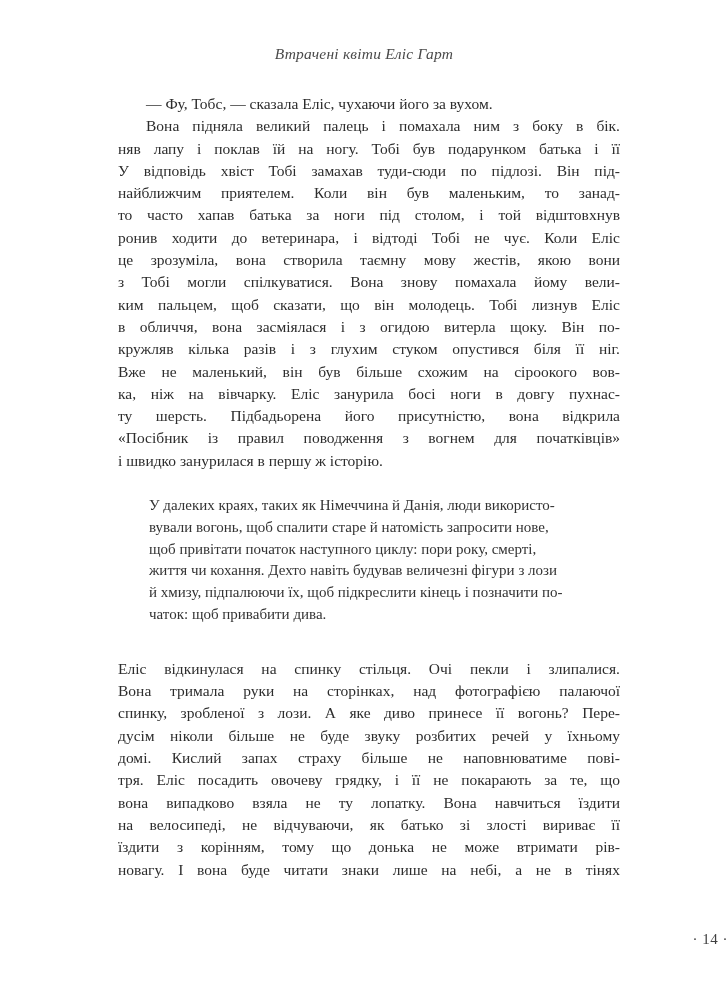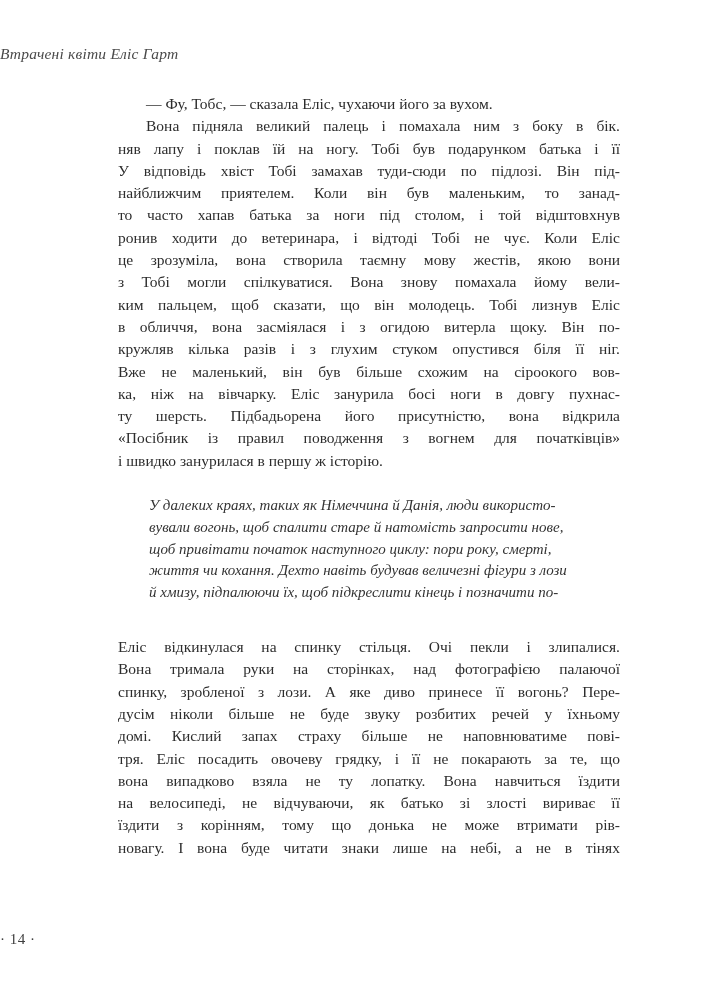--- a/index.html
+++ b/index.html
@@ -17,51 +17,50 @@
     overflow: hidden;
   }
   .page {
     position: relative;
     width: 728px; height: 1000px;
     background: var(--background);
   }
   .running-header {
     position: absolute;
     top: 45px; left: 0; width: 728px;
-    text-align: left;
+    text-align: center;
     font-style: italic;
     font-size: 15.5px;
     color: var(--muted);
     letter-spacing: 0.2px;
   }
   .text-column {
     position: absolute;
     left: 118px; top: 93px;
     width: 502px;
     font-size: 15.5px;
     line-height: 22.3px;
     color: var(--text);
   }
   .block { margin: 0; }
   .block.quote {
     margin-top: 23px;
     padding-left: 31px;
-    font-style: italic;
     font-size: 15px;
     line-height: 21.8px;
     color: #333333;
   }
   .block.after-quote { margin-top: 32px; }
   .line { text-align: left; }
   .line.just { text-align: justify; text-align-last: justify; }
   .line.indent { text-indent: 28px; }
   .folio {
     position: absolute;
     top: 931px; left: 0; width: 728px;
-    text-align: left;
+    text-align: right;
     font-size: 15px;
     color: var(--folio);
     letter-spacing: 0.5px;
   }
 </style>
 </head>
 <body>
 
 <div class="page">
   <div class="running-header">Втрачені квіти Еліс Гарт</div>
@@ -87,20 +86,21 @@
         <div class="line just">ту шерсть. Підбадьорена його присутністю, вона відкрила</div>
         <div class="line just">«Посібник із правил поводження з вогнем для початківців»</div>
         <div class="line">і швидко занурилася в першу ж історію.</div>
       </div>
       <div class="block quote">
         <div class="line">У далеких краях, таких як Німеччина й Данія, люди використо-</div>
         <div class="line">вували вогонь, щоб спалити старе й натомість запросити нове,</div>
         <div class="line">щоб привітати початок наступного циклу: пори року, смерті,</div>
         <div class="line">життя чи кохання. Дехто навіть будував величезні фігури з лози</div>
         <div class="line">й хмизу, підпалюючи їх, щоб підкреслити кінець і позначити по-</div>
+        <div class="line">чаток: щоб привабити дива.</div>
       </div>
       <div class="block body after-quote">
         <div class="line just">Еліс відкинулася на спинку стільця. Очі пекли і злипалися.</div>
         <div class="line just">Вона тримала руки на сторінках, над фотографією палаючої</div>
         <div class="line just">спинку, зробленої з лози. А яке диво принесе її вогонь? Пере-</div>
         <div class="line just">дусім ніколи більше не буде звуку розбитих речей у їхньому</div>
         <div class="line just">домі. Кислий запах страху більше не наповнюватиме пові-</div>
         <div class="line just">тря. Еліс посадить овочеву грядку, і її не покарають за те, що</div>
         <div class="line just">вона випадково взяла не ту лопатку. Вона навчиться їздити</div>
         <div class="line just">на велосипеді, не відчуваючи, як батько зі злості вириває її</div>

